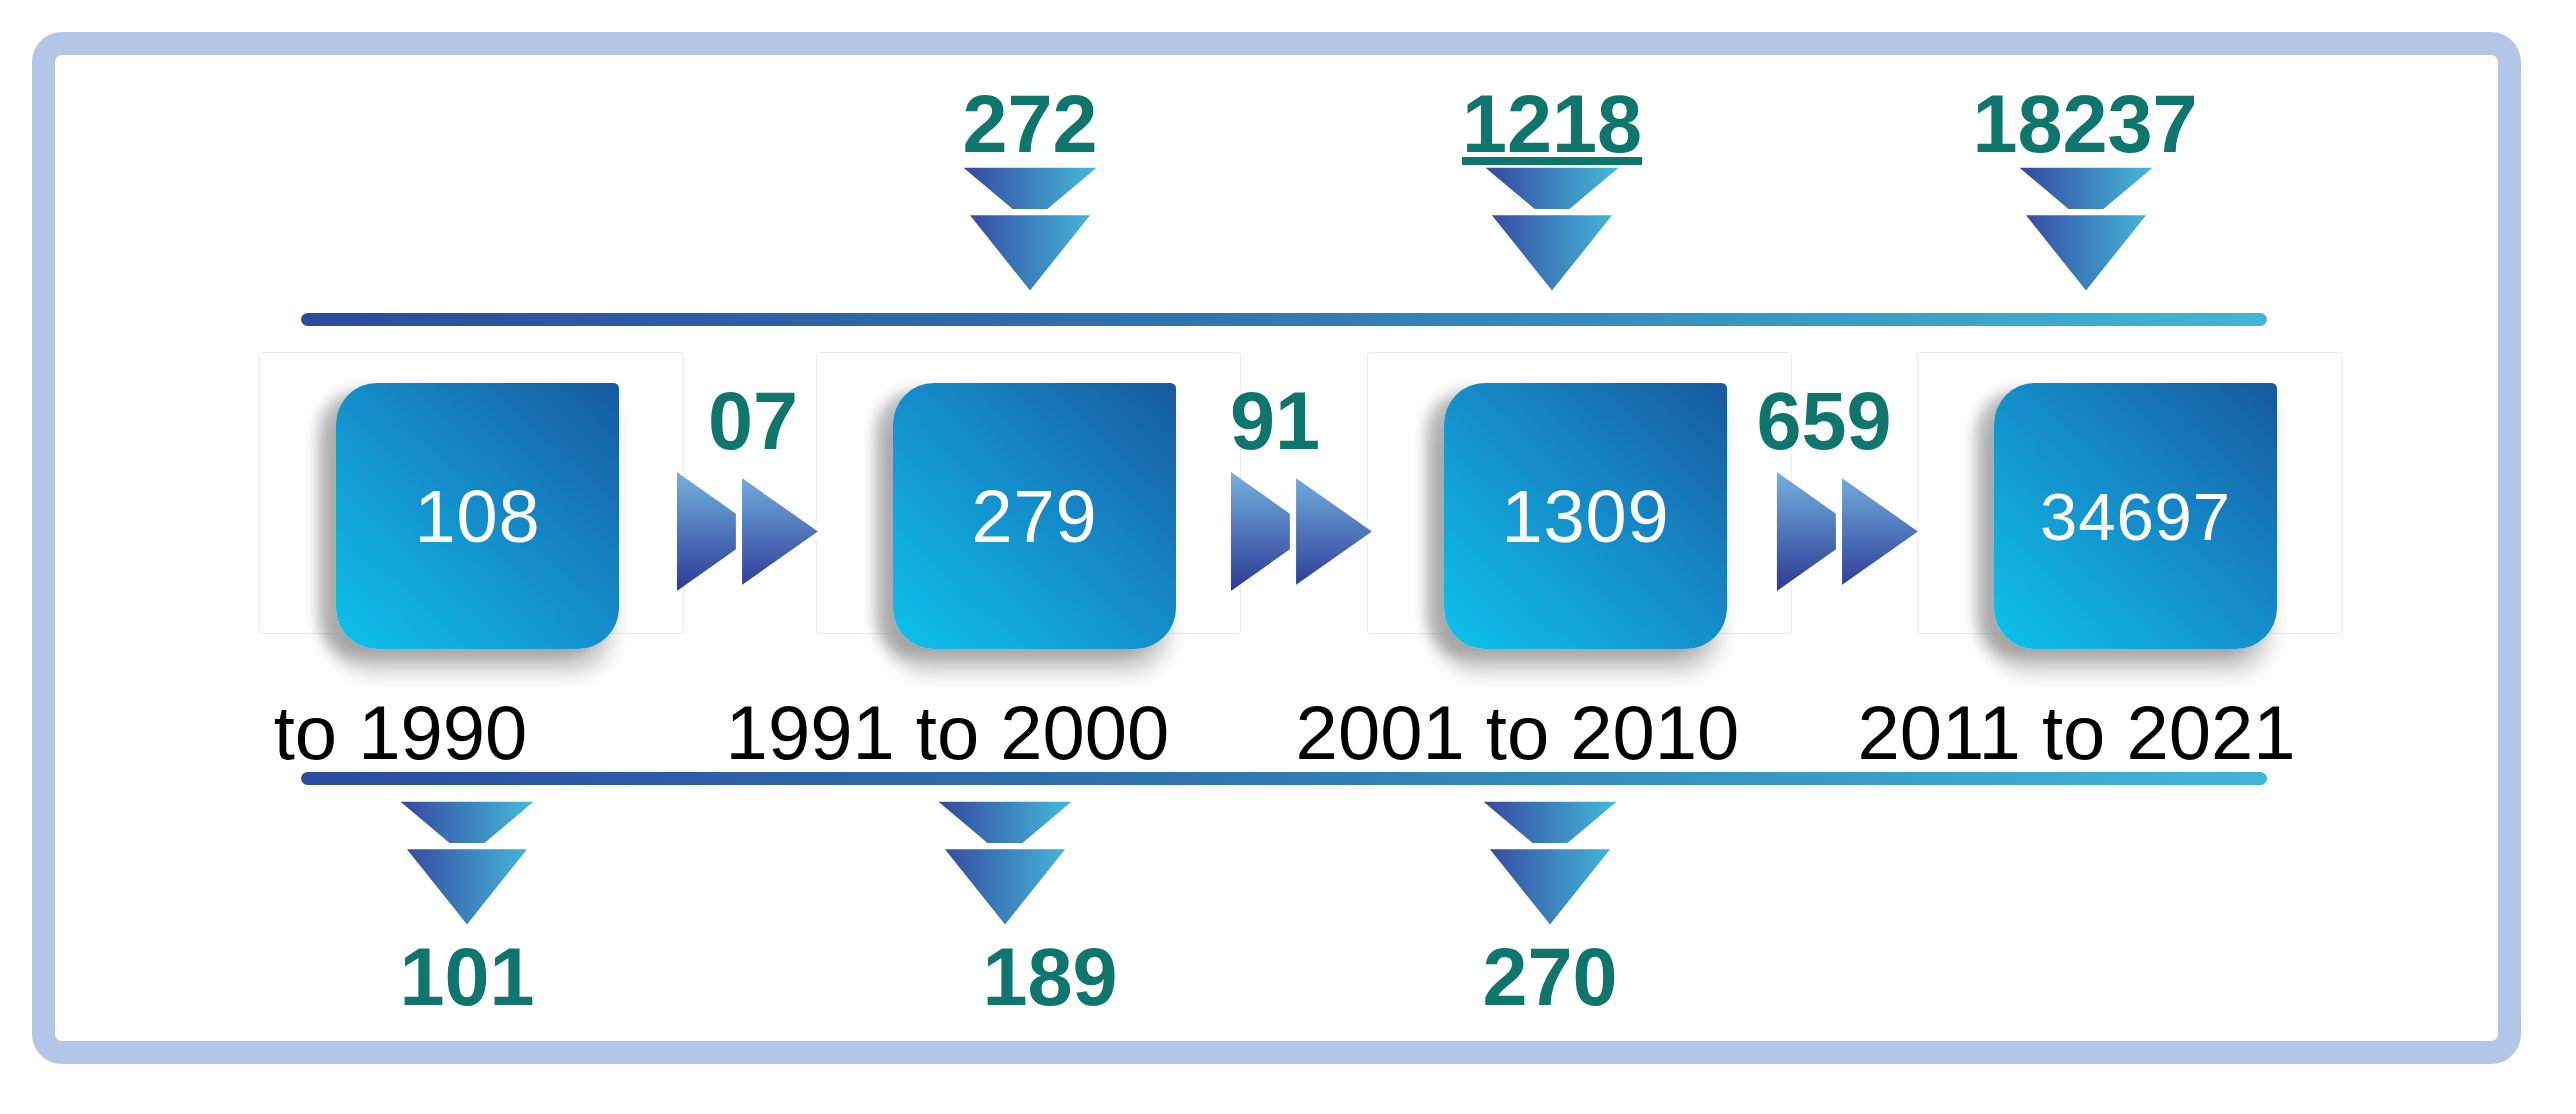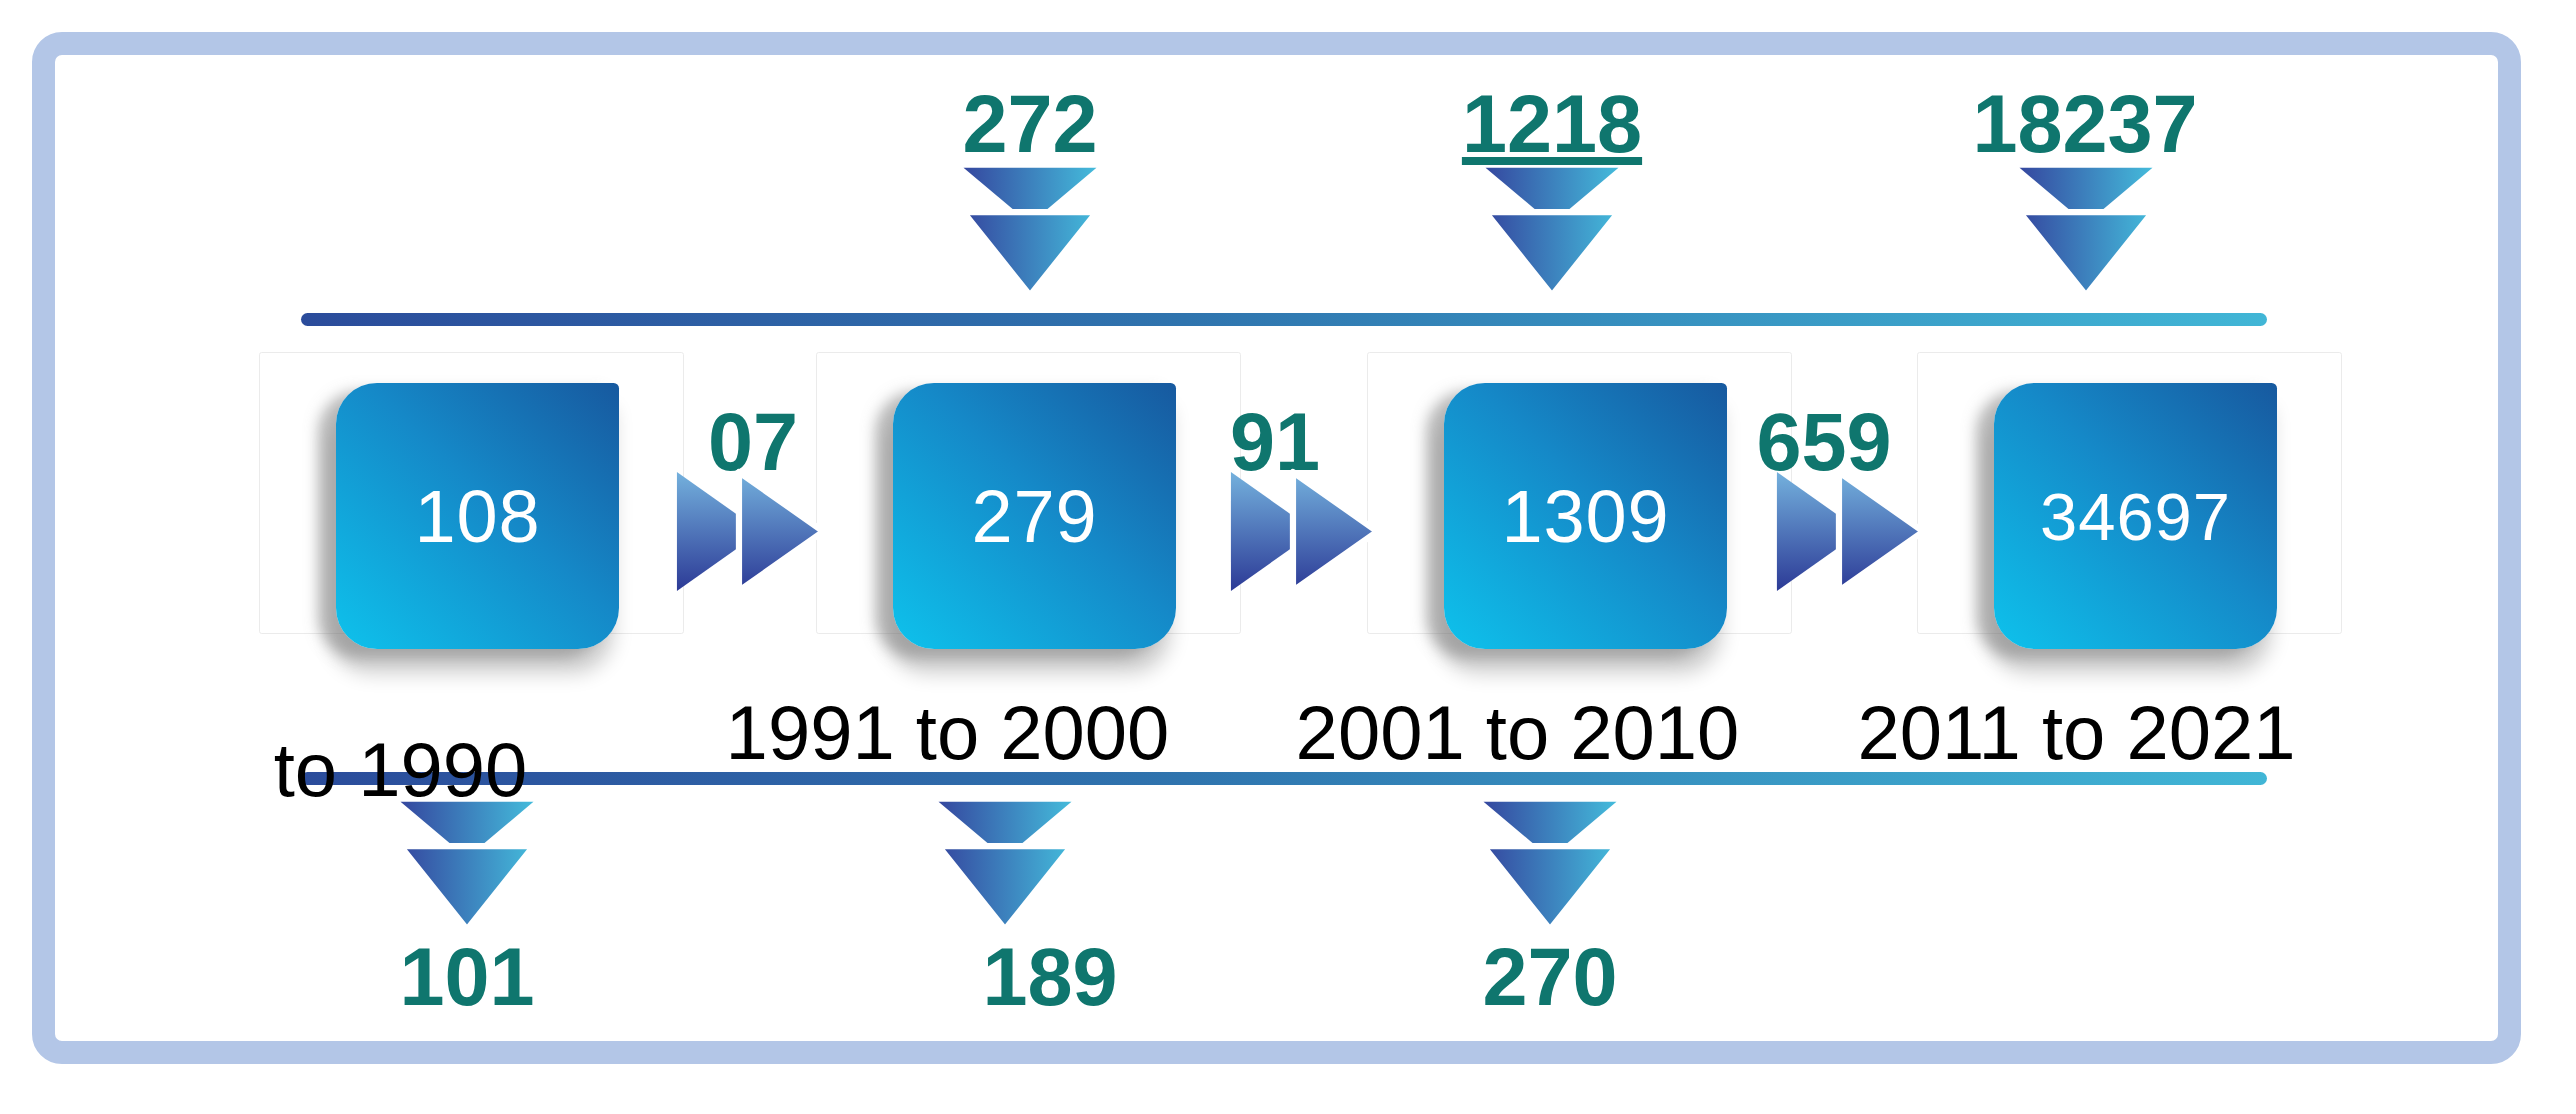--- a/index.html
+++ b/index.html
@@ -30,21 +30,21 @@
   .gloss .val{
     position:absolute;left:0;top:0;width:100%;height:100%;
     display:flex;align-items:center;justify-content:center;
     color:#ffffff;font-size:74px;font-weight:400;letter-spacing:0.9px;
   }
   .gloss.small .val{font-size:67px;}
   .num{
     position:absolute;width:354px;text-align:center;
     font-size:81px;font-weight:700;line-height:81px;color:#0f766e;
   }
-  .num.mid{width:266px;margin-top:21px;}
+  .num.mid{width:266px;}
   .yearlabel{
     position:absolute;top:692px;width:549px;text-align:center;
     font-size:76px;font-weight:400;line-height:81px;color:#000;letter-spacing:0px;
   }
   .arr{position:absolute;}
   svg{display:block;}
 </style>
 </head>
 <body>
 
@@ -128,21 +128,21 @@
       <polygon points="72,8 72,142 167,75" fill="url(#gr)" stroke="#ffffff" stroke-width="7" stroke-linejoin="round"></polygon>
     </svg>
   </div>
   <div class="arr" style="left:1775px;top:465px;">
     <svg width="151" height="133" viewBox="0 0 170 150">
       <polygon points="2,8 2,142 97,75" fill="url(#gr)"></polygon>
       <polygon points="72,8 72,142 167,75" fill="url(#gr)" stroke="#ffffff" stroke-width="7" stroke-linejoin="round"></polygon>
     </svg>
   </div>
 
-  <div class="yearlabel" style="left:126px;margin-top:37px;">to 1990</div>
+  <div class="yearlabel" style="left:126px;">to 1990</div>
   <div class="yearlabel" style="left:673px;">1991 to 2000</div>
   <div class="yearlabel" style="left:1243px;">2001 to 2010</div>
   <div class="yearlabel" style="left:1802px;">2011 to 2021</div>
 
   <div class="arr" style="left:396px;top:800px;">
     <svg width="142" height="133" viewBox="0 0 160 150">
       <polygon points="5,2 155,2 80,65" fill="url(#gd)"></polygon>
       <polygon points="5,52 155,52 80,146" fill="url(#gd)" stroke="#ffffff" stroke-width="7" stroke-linejoin="round"></polygon>
     </svg>
   </div>

